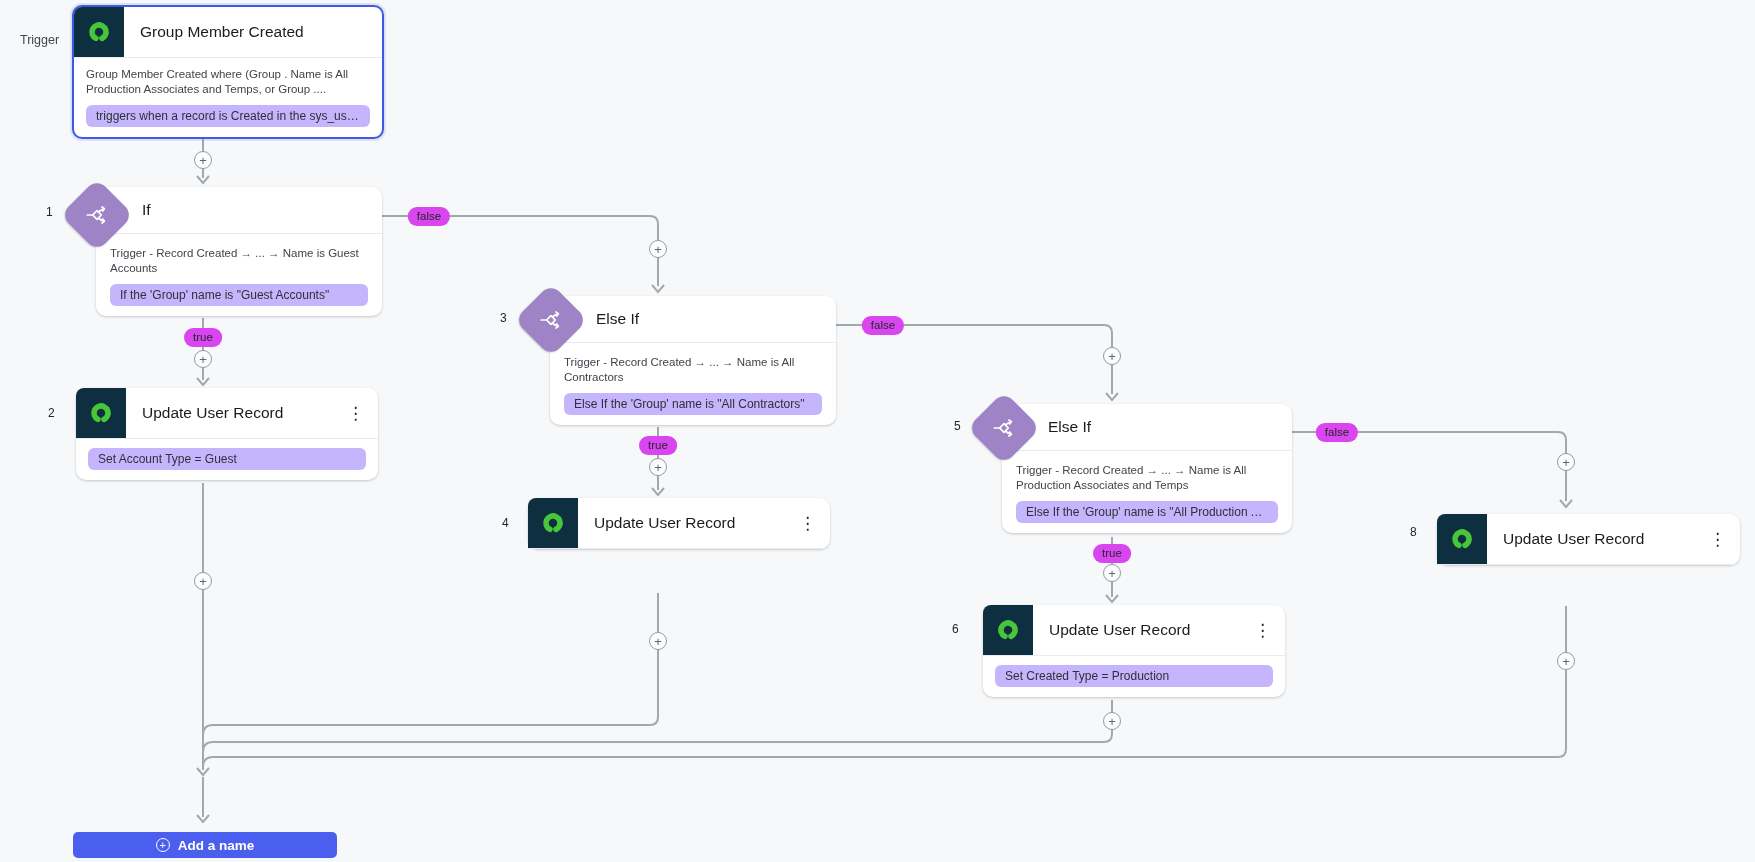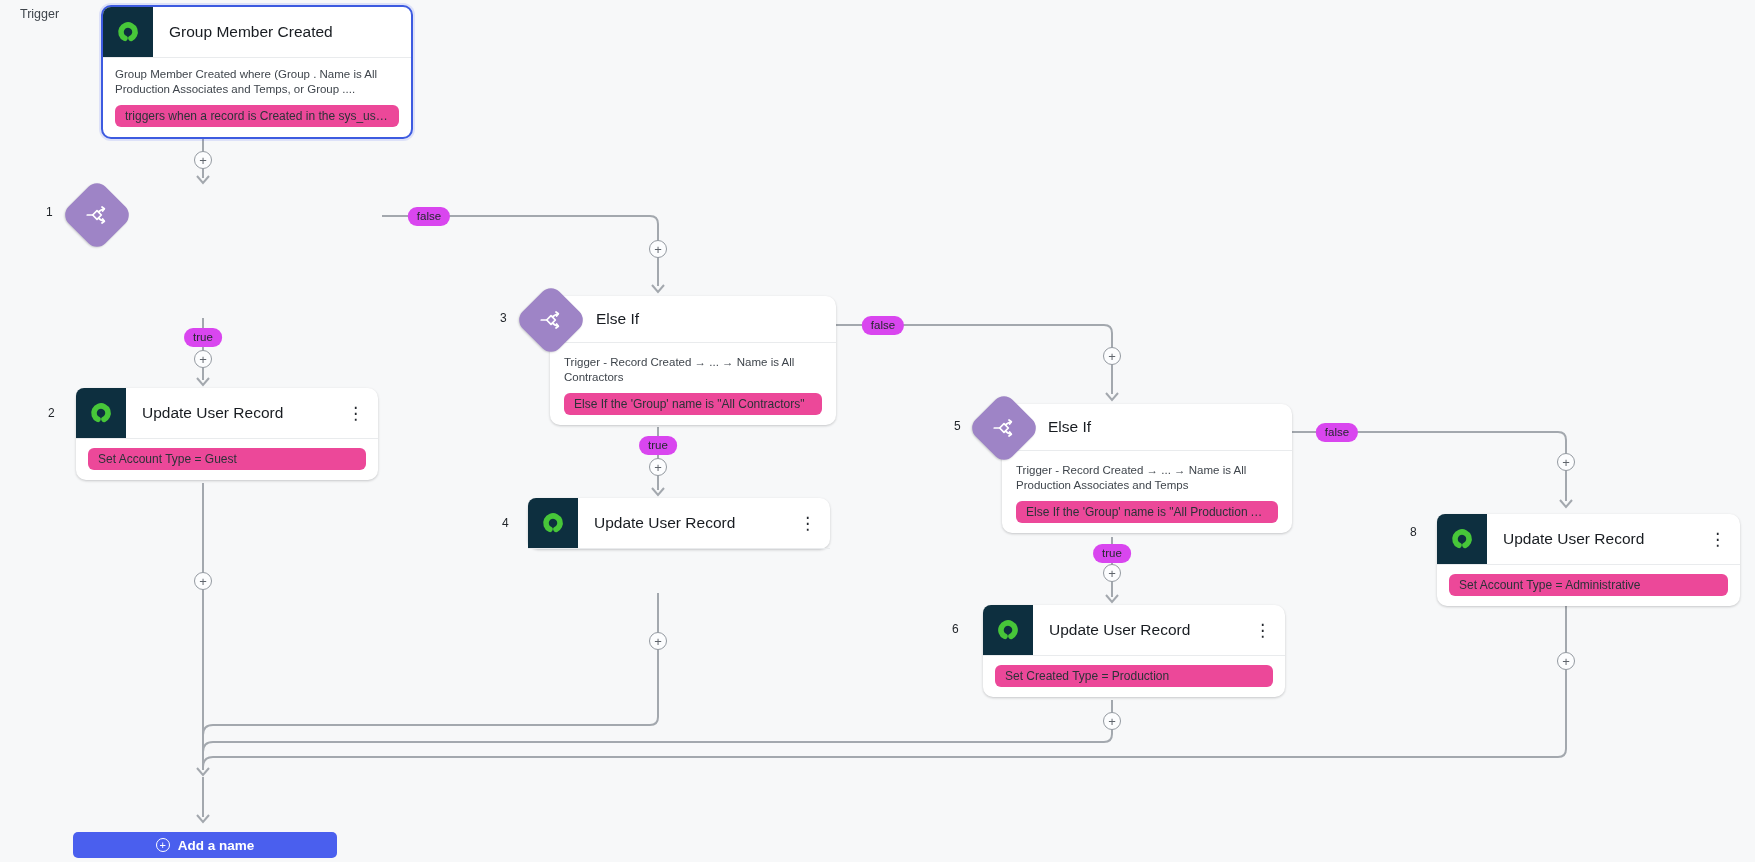--- a/index.html
+++ b/index.html
@@ -27,21 +27,21 @@
   .card-title{font-size:15.5px;color:#181c21;padding-left:16px;flex:1 1 auto;white-space:nowrap;overflow:hidden;}
   .card.cond .card-title{padding-left:46px;}
   .kebab{
     border:none;background:none;color:#23272d;font-size:17px;line-height:1;
     padding:0 14px 0 6px;cursor:pointer;font-family:inherit;
   }
   .card-body{padding:9px 12px 10px 12px;}
   .card.cond .card-body{padding:12px 14px 10px 14px;}
   .desc{font-size:11.5px;line-height:1.3;color:#3f454c;margin-bottom:8px;max-width:276px;}
   .pill{
-    background:#ec4899;border-radius:6px;padding:4px 10px;font-size:12px;color:#2c3238;
+    background:#c4b5fd;border-radius:6px;padding:4px 10px;font-size:12px;color:#2c3238;
     white-space:nowrap;overflow:hidden;text-overflow:ellipsis;
   }
   .diamond{
     position:absolute;width:52px;height:52px;background:#9e84c6;border-radius:12px;
     transform:rotate(45deg);z-index:4;display:flex;align-items:center;justify-content:center;
     box-shadow:0 1px 2px rgba(20,24,30,.2);
   }
   .diamond svg{transform:rotate(-45deg);}
   .node-number{position:absolute;font-size:12px;color:#22262b;z-index:3;}
   .side-label{position:absolute;font-size:12.5px;color:#3f454c;z-index:3;}
@@ -103,38 +103,47 @@
     <path d="M658,593 V717 Q658,725 650,725 H213 Q203,725 203,735"></path>
 
     <path d="M1112,700 V734 Q1112,742 1104,742 H213 Q203,742 203,752"></path>
 
     <path d="M1566,606 V749 Q1566,757 1558,757 H213 Q203,757 203,767"></path>
 
     <path d="M203,777 V817"></path>
     <path d="M197,815 L203,822 L209,815"></path>
   </svg>
 
-  <div class="side-label" style="left:20px;top:7px;">Trigger</div>
-
-  <div class="card selected" style="left:72px;top:5px;width:308px;margin-left:29px;">
+  <div class="side-label" style="left:20px;top:33px;">Trigger</div>
+
+  <div class="card selected" style="left:72px;top:5px;width:308px;">
     <div class="card-header">
       <div class="icon-block">
         <svg width="26" height="26" viewBox="0 0 24 24">
           <circle cx="12" cy="12" r="6.5" fill="none" stroke="#47c639" stroke-width="5.2" stroke-dasharray="34.8 6" stroke-linecap="round" transform="rotate(116 12 12)"></circle>
         </svg>
       </div>
       <div class="card-title">Group Member Created</div>
     </div>
     <div class="card-body">
       <div class="desc">Group Member Created where (Group . Name is All Production Associates and Temps, or Group ....</div>
       <div class="pill">triggers when a record is Created in the sys_user...</div>
     </div>
   </div>
 
   <div class="node-number" style="left:46px;top:205px;">1</div>
+  <div class="card cond" style="left:96px;top:187px;width:286px;">
+    <div class="card-header">
+      <div class="card-title">If</div>
+    </div>
+    <div class="card-body">
+      <div class="desc">Trigger - Record Created → ... → Name is Guest Accounts</div>
+      <div class="pill">If the 'Group' name is "Guest Accounts"</div>
+    </div>
+  </div>
   <div class="diamond" style="left:71px;top:189px;">
     <svg width="26" height="26" viewBox="0 0 24 24" stroke="#fff" stroke-width="1.6" fill="none" stroke-linecap="round" stroke-linejoin="round">
       <path d="M3 12 h5"></path>
       <path d="M8 12 l4 -4 l4 4 l-4 4 z"></path>
       <path d="M13.5 9 C15.5 7.2, 16.5 7, 18.4 6.4"></path>
       <path d="M16.6 4.6 L18.8 6.2 L17.2 8.4"></path>
       <path d="M13.5 15 C15.5 16.8, 16.5 17, 18.4 17.6"></path>
       <path d="M16.6 19.4 L18.8 17.8 L17.2 15.6"></path>
     </svg>
   </div>
@@ -229,23 +238,20 @@
   <div class="node-number" style="left:1410px;top:525px;">8</div>
   <div class="card" style="left:1437px;top:514px;width:303px;">
     <div class="card-header">
       <div class="icon-block">
         <svg width="26" height="26" viewBox="0 0 24 24">
           <circle cx="12" cy="12" r="6.5" fill="none" stroke="#47c639" stroke-width="5.2" stroke-dasharray="34.8 6" stroke-linecap="round" transform="rotate(116 12 12)"></circle>
         </svg>
       </div>
       <div class="card-title">Update User Record</div>
       <button class="kebab">⋮</button>
-    </div>
-    <div class="card-body">
-      <div class="pill">Set Account Type = Administrative</div>
     </div>
   </div>
 
   <div class="edge-badge" style="left:203px;top:328px;">true</div>
   <div class="edge-badge" style="left:658px;top:436px;">true</div>
   <div class="edge-badge" style="left:1112px;top:544px;">true</div>
   <div class="edge-badge" style="left:429px;top:207px;">false</div>
   <div class="edge-badge" style="left:883px;top:316px;">false</div>
   <div class="edge-badge" style="left:1337px;top:423px;">false</div>
 

